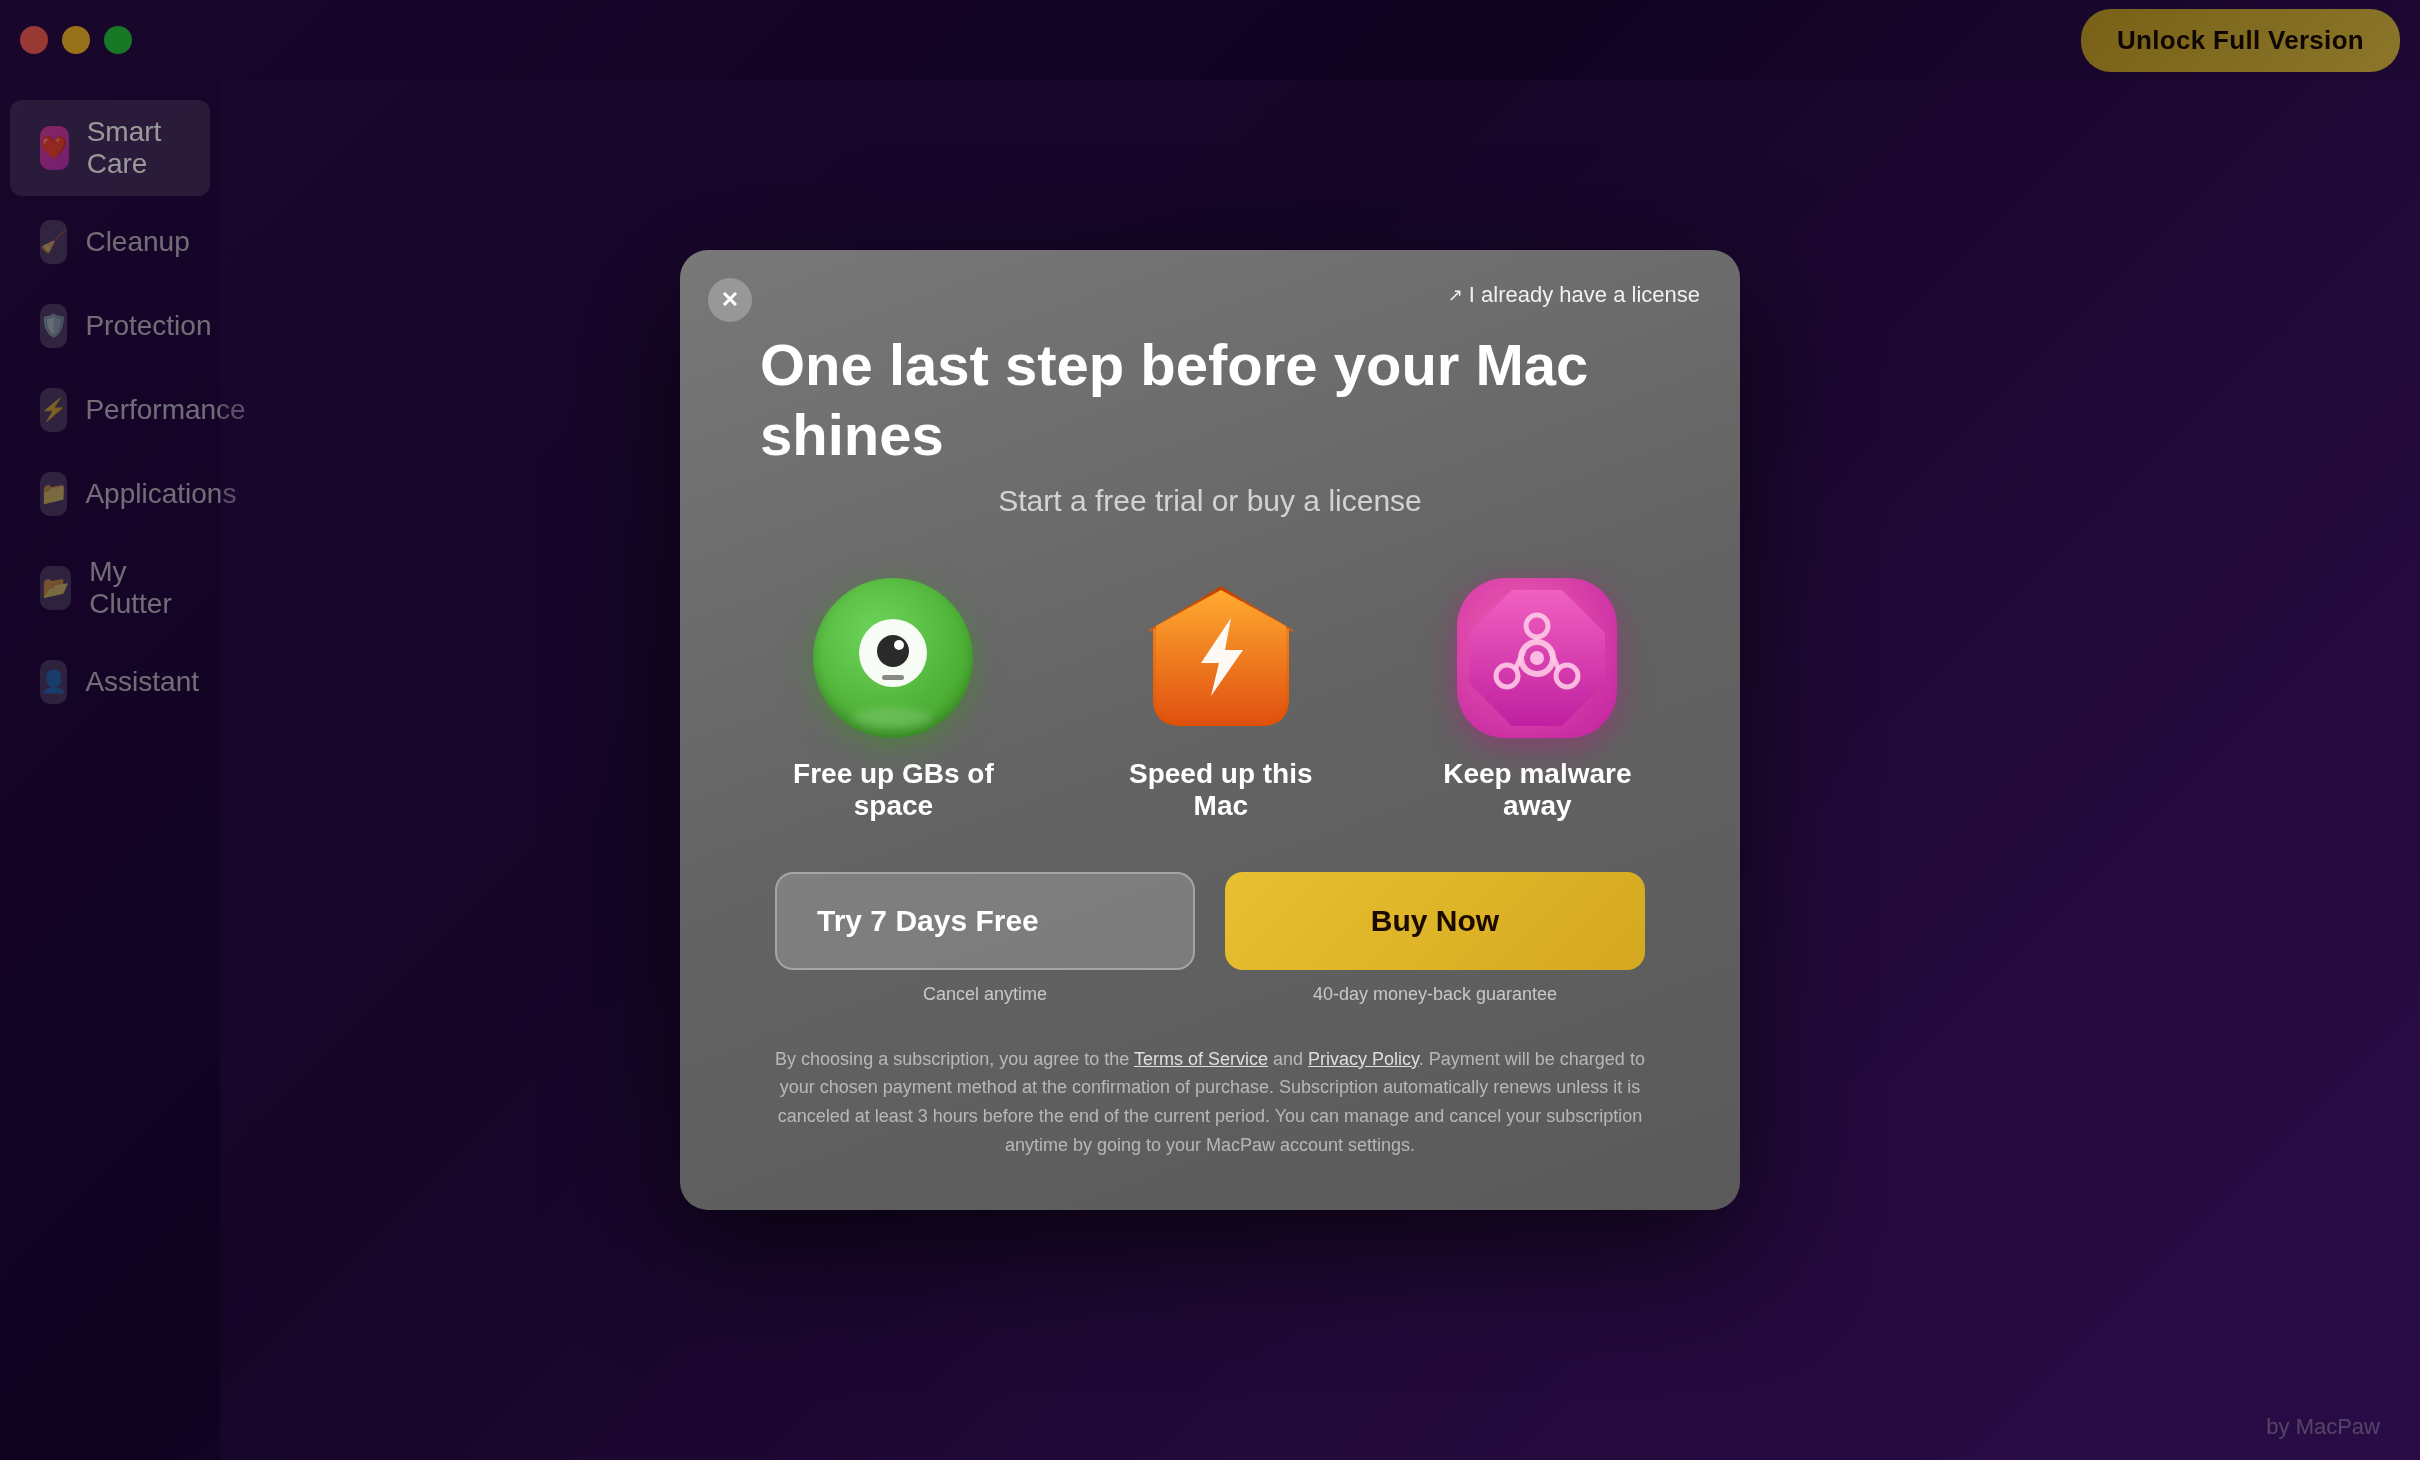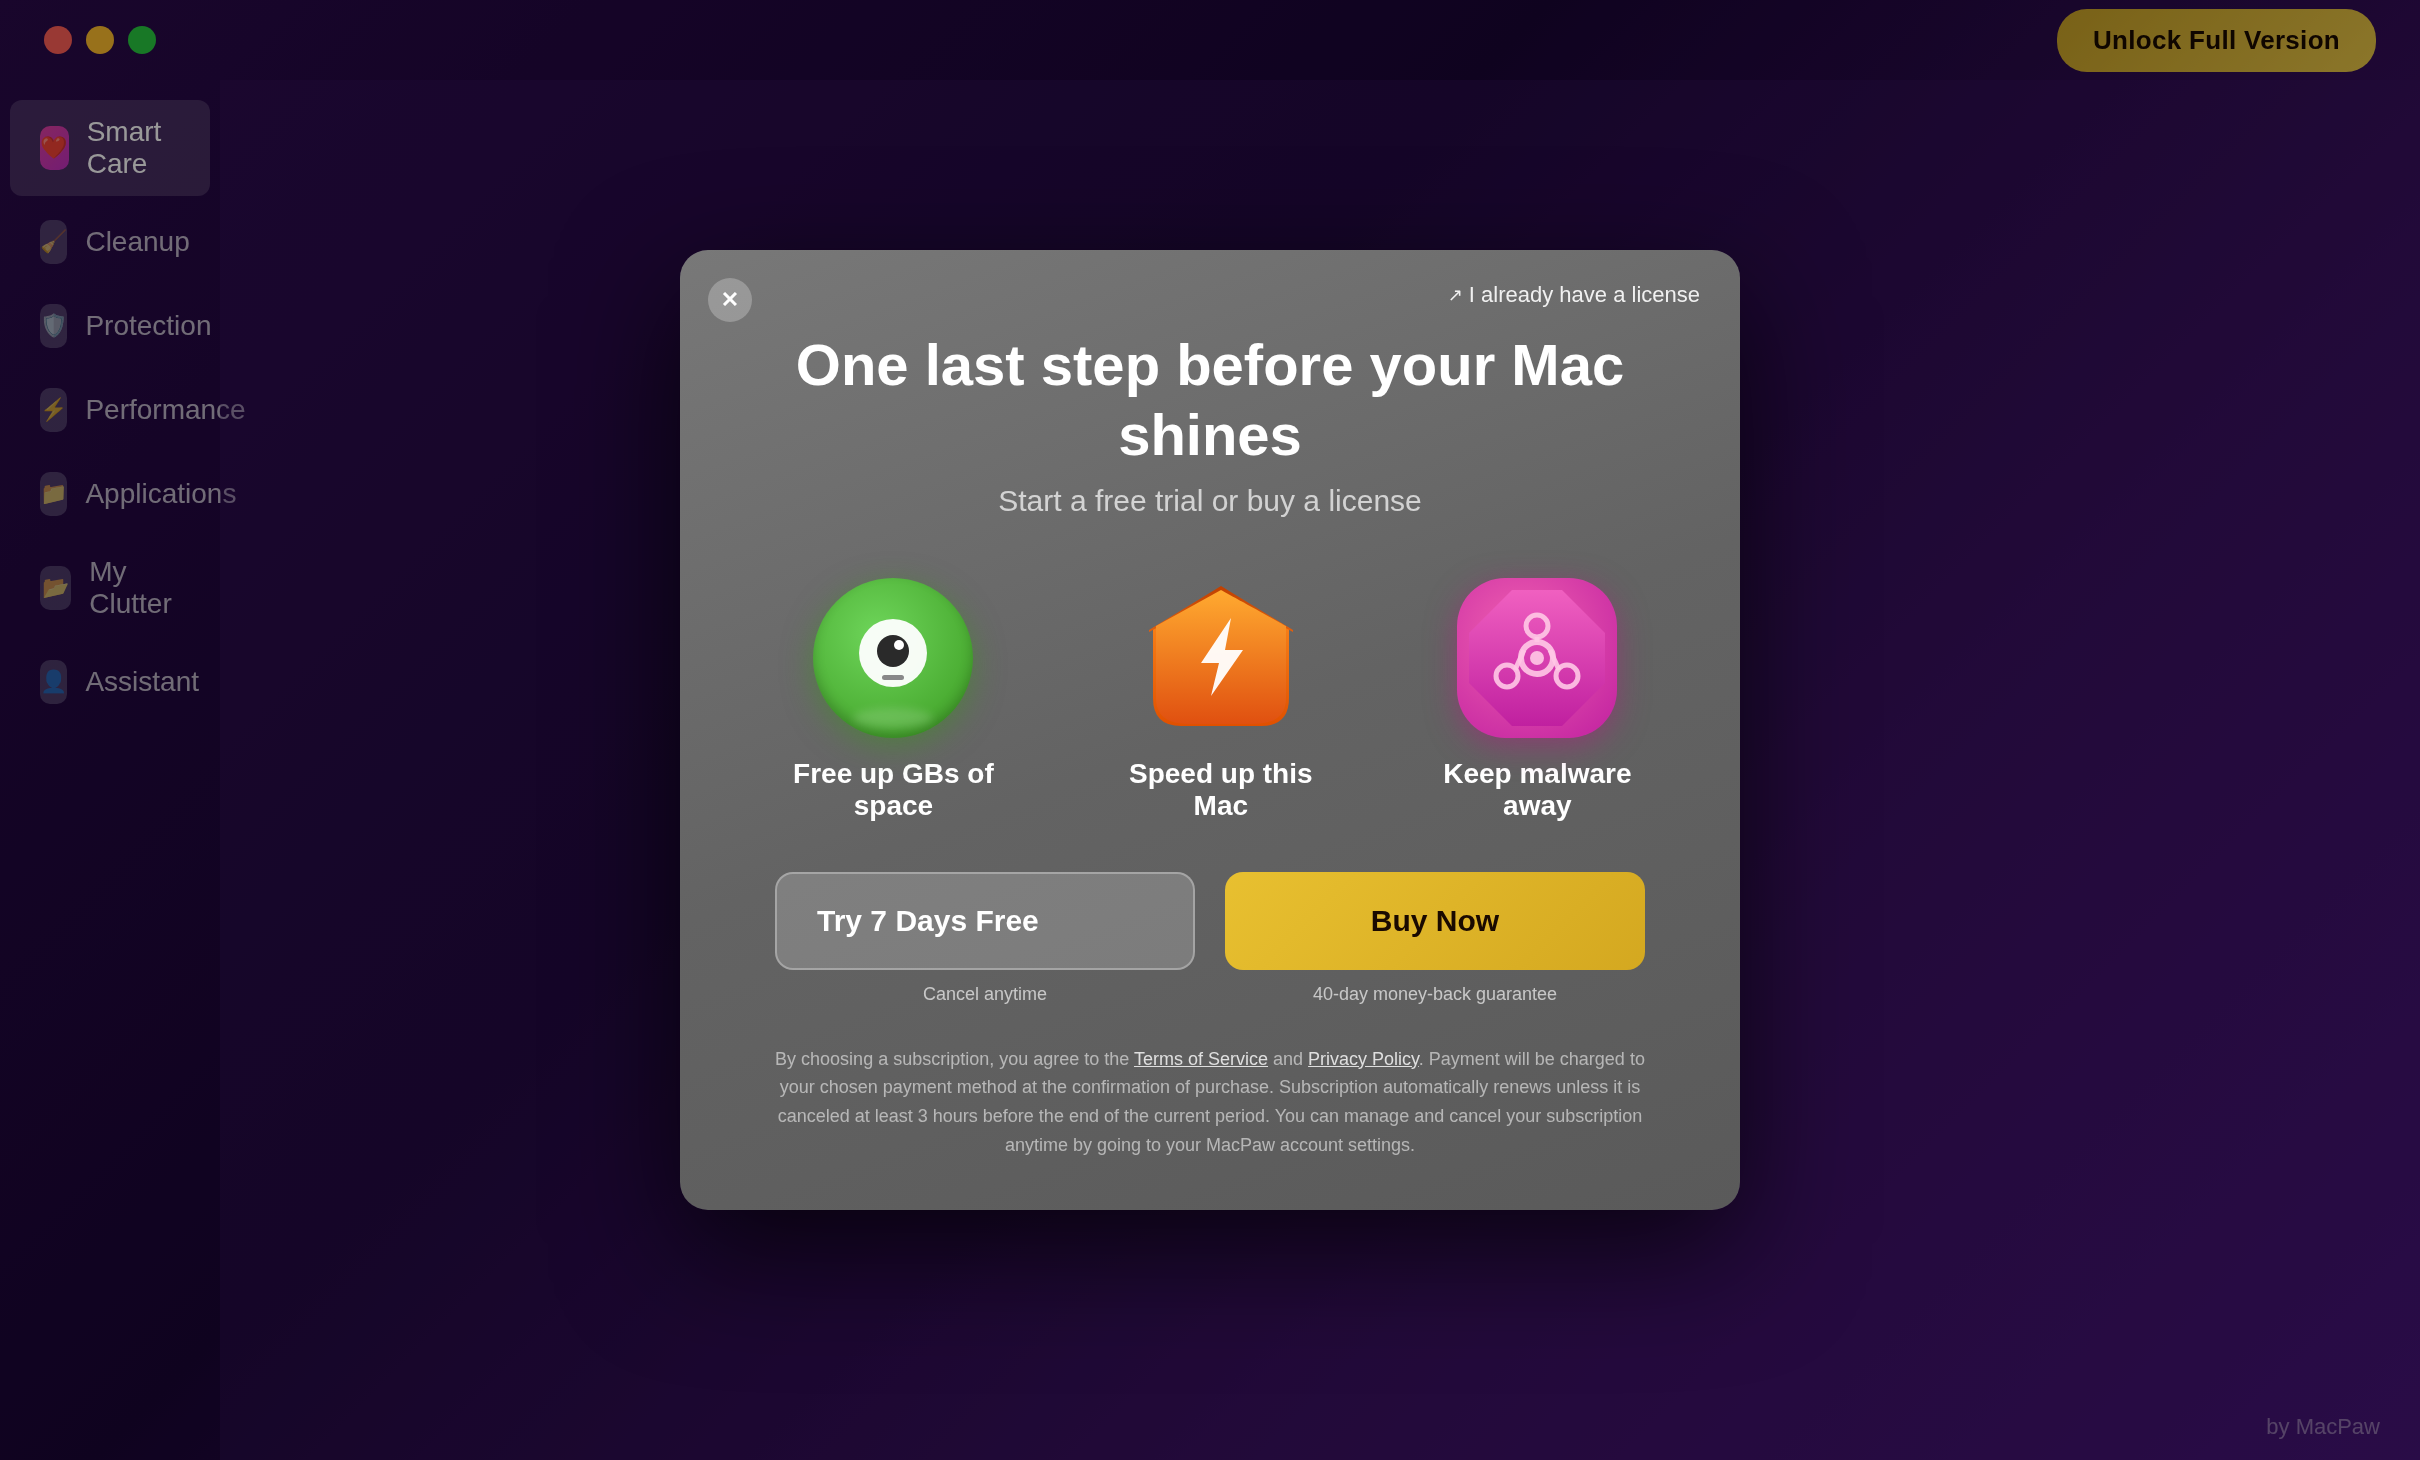--- a/index.html
+++ b/index.html
@@ -19,21 +19,21 @@
       inset: 0;
       display: flex;
       flex-direction: column;
     }
 
     
     .title-bar {
       display: flex;
       align-items: center;
       justify-content: space-between;
-      padding: 20px 44px;
+      padding: 20px 20px;
       height: 80px;
       gap: 33px;
     }
 
     .window-controls {
       display: flex;
       gap: 14px;
       align-items: center;
     }
 
@@ -165,21 +165,21 @@
       color: white;
       font-size: 22px;
       text-decoration: none;
       display: flex;
       align-items: center;
       gap: 6px;
       opacity: 0.9;
     }
 
     .modal-title {
-      text-align: center;
+      text-align: left;
       color: white;
       font-size: 58px;
       font-weight: 700;
       margin-top: 20px;
       line-height: 1.2;
     }
 
     .modal-subtitle {
       text-align: center;
       color: rgba(255,255,255,0.7);

